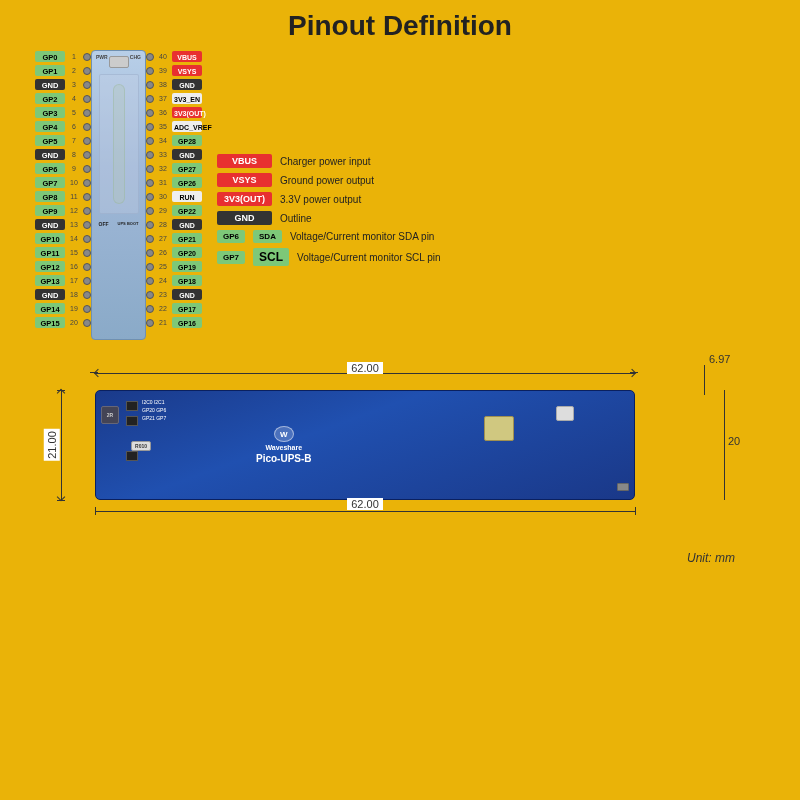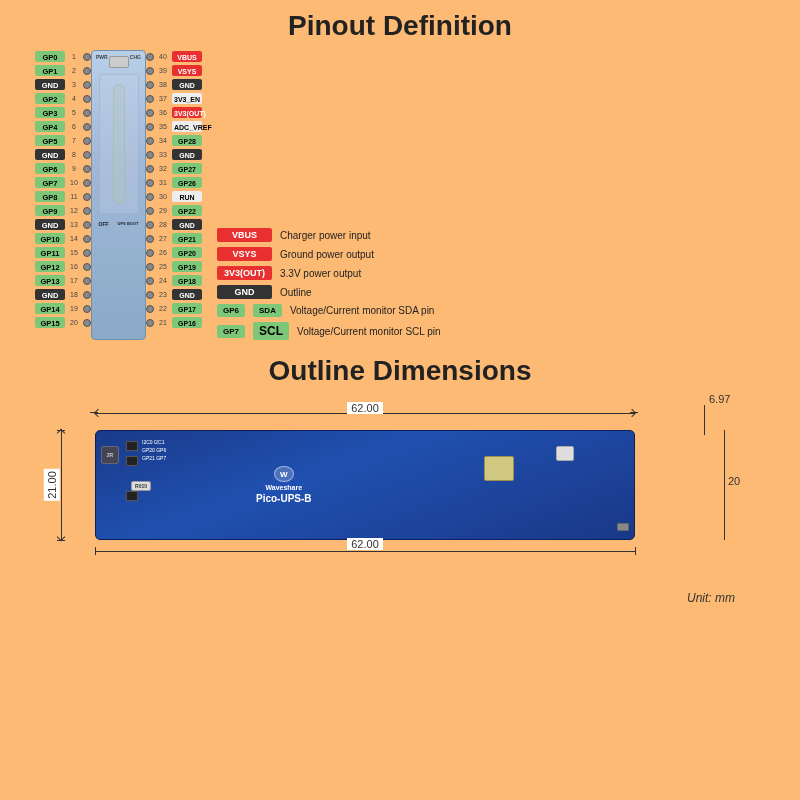--- a/index.html
+++ b/index.html
@@ -8,21 +8,21 @@
       height: 800px;
       background: #f5f5f5;
       font-family: Arial, sans-serif;
       overflow: hidden;
       position: relative;
     }
 
     .main-container {
       width: 800px;
       height: 800px;
-      background: #fdba74;
+      background: #eab308;
       display: flex;
       flex-direction: column;
       align-items: center;
       padding: 10px 20px;
     }
 
     
     .pinout-section {
       width: 100%;
       display: flex;
@@ -33,21 +33,21 @@
 
     .section-title {
       font-size: 28px;
       font-weight: bold;
       color: #222;
       margin-bottom: 8px;
     }
 
     .pinout-content {
       display: flex;
-      align-items: flex-end;
+      align-items: center;
       gap: 15px;
       width: 100%;
       margin-left: 30px;
     }
 
     
     .pin-diagram {
       display: flex;
       gap: 0;
       align-items: flex-start;
@@ -449,21 +449,20 @@
         <div class="legend-row">
           <span class="legend-badge green-badge" style="min-width:28px;font-size:8px;">GP7</span>
           <span class="legend-badge green-badge" style="min-width:28px;font-size:12px;">SCL</span>
           <span class="legend-desc">Voltage/Current monitor SCL pin</span>
         </div>
       </div>
     </div>
   </div>
 
   <div class="dimensions-section">
-    <div class="section-title">Outline Dimensions</div>
 
     <div style="position:relative; width:730px; height:220px;">
 
       <div style="position:absolute; left:60px; top:18px; width:540px; height:1px; background:#333; display:flex; align-items:center; justify-content:center;">
         <span style="background:white; padding:0 4px; font-size:11px; color:#333; position:relative; top:-6px;">62.00</span>
 
         <div style="position:absolute; left:0; width:6px; height:6px; border-left:1px solid #333; border-bottom:1px solid #333; transform:rotate(45deg); top:-3px;"></div>
         <div style="position:absolute; right:0; width:6px; height:6px; border-right:1px solid #333; border-bottom:1px solid #333; transform:rotate(-45deg); top:-3px;"></div>
       </div>
 

